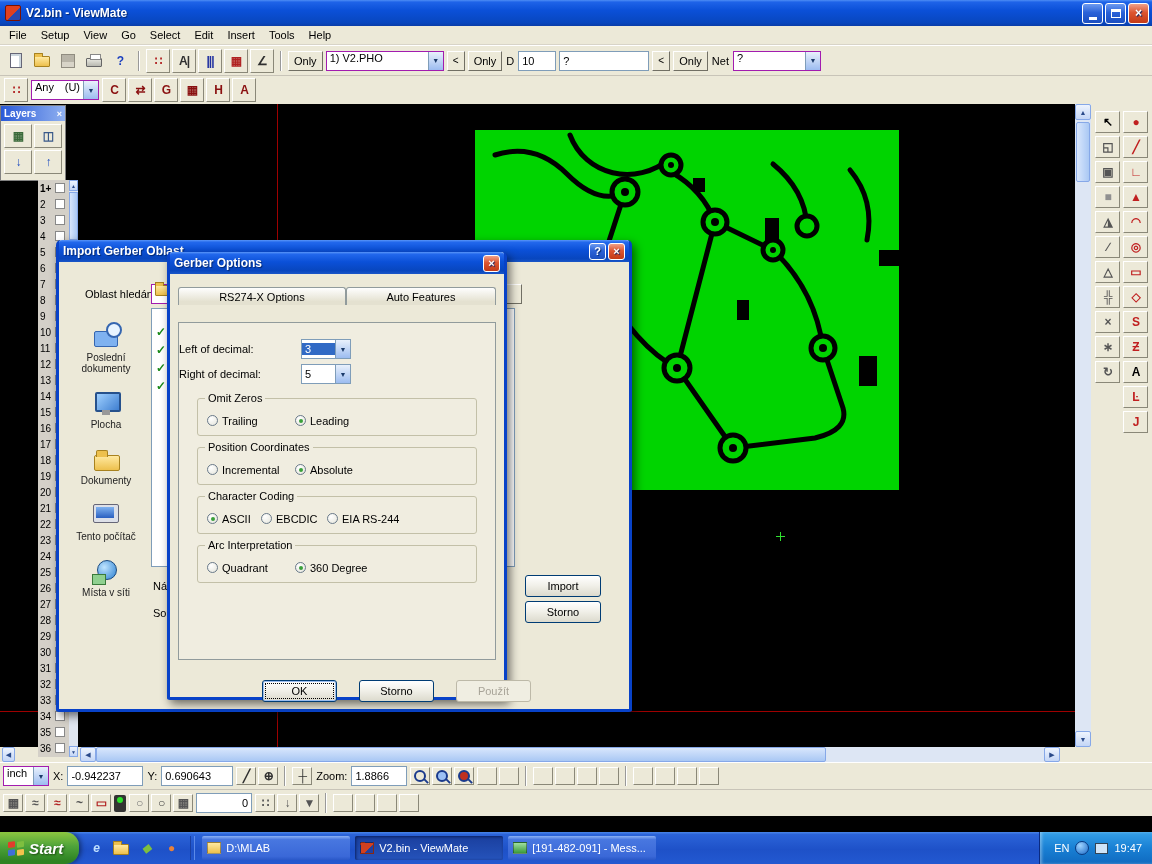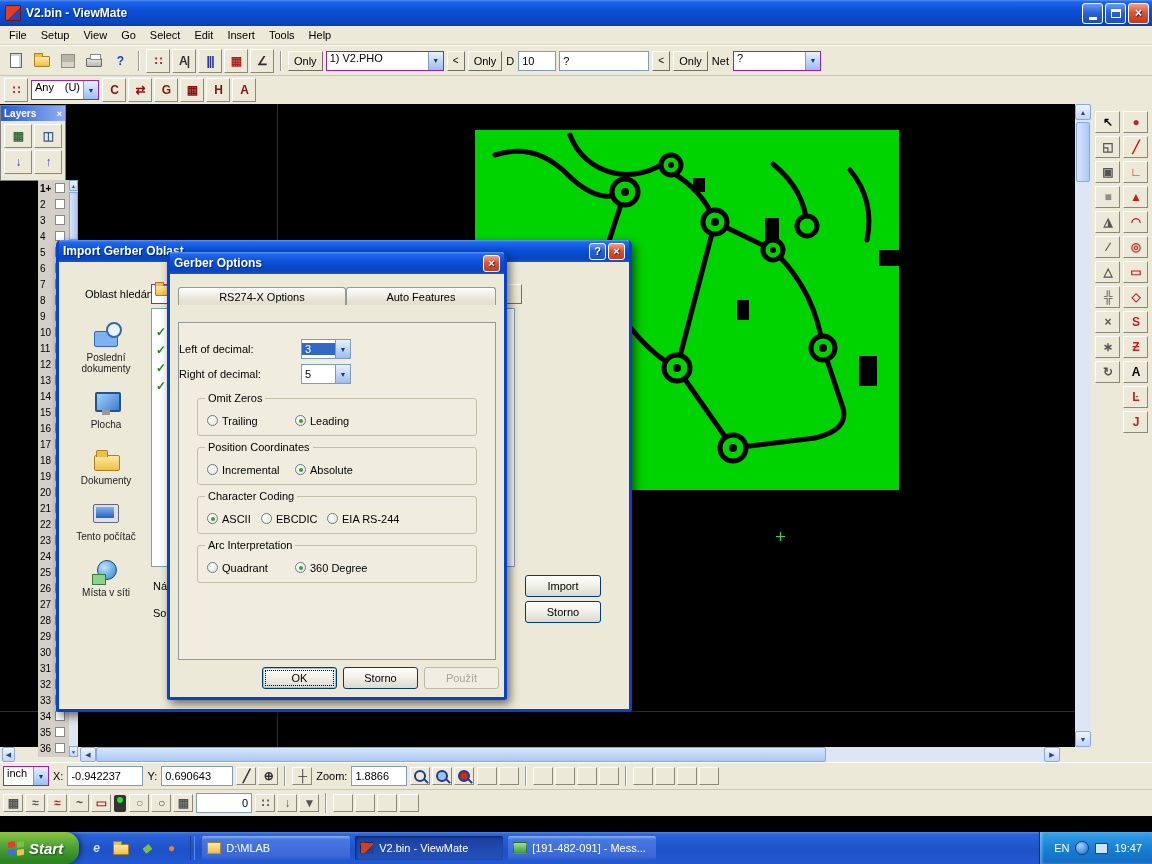--- a/index.html
+++ b/index.html
@@ -157,21 +157,21 @@
 .grpbox{position:relative;margin:11px 18px 0;height:38px;border:1px solid #c3c0a8;border-radius:3px}
 .grpbox:first-of-type{margin-top:14px}
 .grptitle{position:absolute;left:7px;top:-7px;background:#f0ede0;padding:0 3px;font-size:11px}
 .grprow{display:flex;align-items:center;height:100%;padding:7px 0 0 9px}
 .radio-opt{display:flex;align-items:center;font-size:11px}
 .n2 .radio-opt:first-child{width:88px}
 .n3 .radio-opt:nth-child(1){width:54px}
 .n3 .radio-opt:nth-child(2){width:66px}
 .radio{width:11px;height:11px;border-radius:50%;border:1px solid #6a7a8a;background:radial-gradient(circle at 35% 30%,#fff,#e4e4da);margin-right:4px;position:relative;flex:none}
 .radio.sel::after{content:'';position:absolute;left:3px;top:3px;width:4px;height:4px;border-radius:50%;background:#3aa03a}
-.dlgbtns{position:absolute;left:92px;top:393px;display:flex;gap:6px}
+.dlgbtns{position:absolute;left:92px;top:406px;display:flex;gap:22px}
 
 .taskbar{position:absolute;left:0;bottom:0;width:1152px;height:32px;display:flex;align-items:center;z-index:50;background:linear-gradient(180deg,#4a86e8 0%,#2b63d8 8%,#1e51c8 55%,#2258d0 95%)}
 .startbtn{height:32px;border-radius:0 14px 14px 0;background:linear-gradient(180deg,#8cc63f 0%,#4ea33a 45%,#2e8322 90%);display:flex;align-items:center;gap:5px;padding:0 16px 0 8px;color:#fff;font-weight:bold;font-style:italic;font-size:15px;text-shadow:1px 1px 2px #1a4a10;box-shadow:2px 0 5px rgba(0,0,0,.45)}
 .flag{position:relative;width:16px;height:15px;transform:skewY(-8deg)}
 .flag i{position:absolute;width:7px;height:6px;border-radius:1px}
 .flag i:nth-child(1){left:0;top:0;background:#e23d2c}
 .flag i:nth-child(2){right:0;top:1px;background:#7ebf3f}
 .flag i:nth-child(3){left:0;bottom:1px;background:#3f6fd8}
 .flag i:nth-child(4){right:0;bottom:0;background:#f2c24c}
 .ql{display:flex;align-items:center;gap:3px;padding:0 6px}

